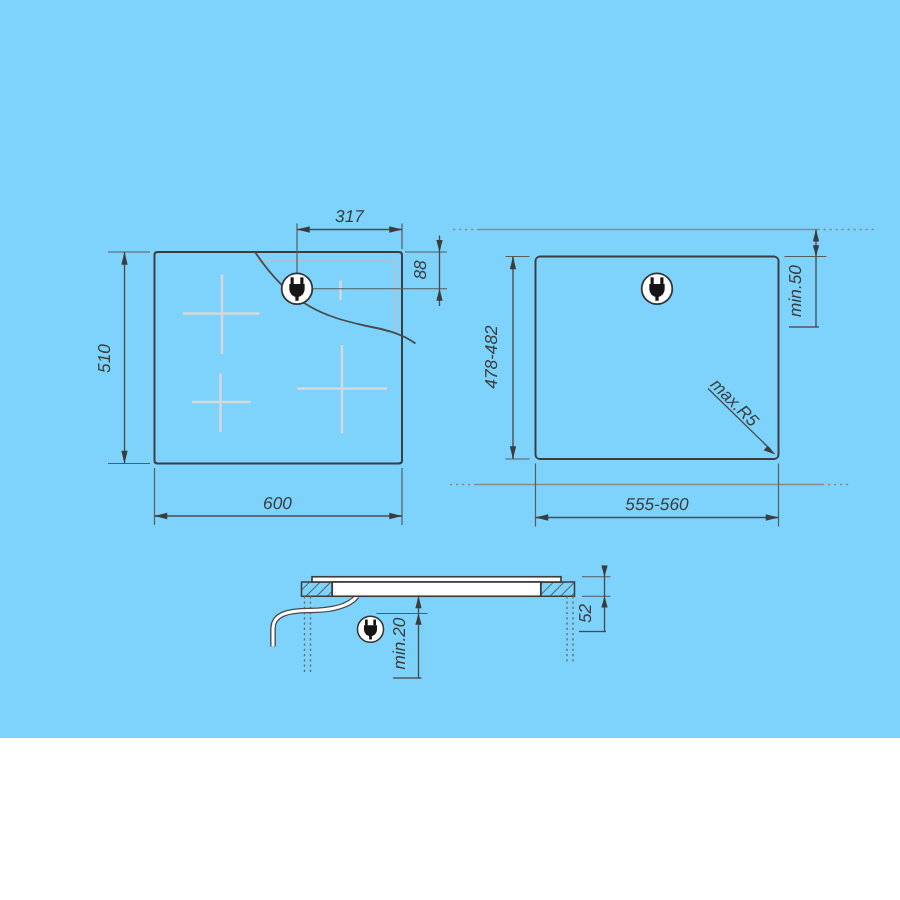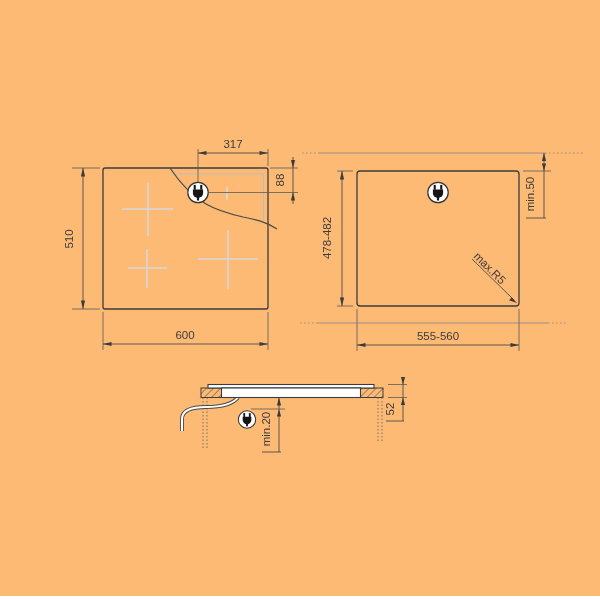--- a/index.html
+++ b/index.html
@@ -1,16 +1,16 @@
 <!DOCTYPE html>
 <html><head>
 <meta charset="utf-8">
 <style>
   html,body{margin:0;padding:0;background:#fff;}
-  .canvas{width:600px;height:596px;background:#fdba74;position:relative;overflow:hidden;}
+  .canvas{width:600px;height:492px;background:#7dd3fc;position:relative;overflow:hidden;font-style:italic;}
   svg{display:block;}
   text{font-family:"Liberation Sans","DejaVu Sans",sans-serif;font-size:11.5px;fill:#3c3c3c;}
   .dimline{stroke:#4a4a4a;stroke-width:0.9;fill:none;}
   .extline{stroke:#5a5a5a;stroke-width:0.8;fill:none;}
   .object{stroke:#3c3c3c;stroke-width:1.3;fill:none;}
   .thin{stroke:#8a8a8a;stroke-width:0.9;fill:none;}
   .lightline{stroke:#bdbdbd;stroke-width:1;fill:none;}
   .cross{stroke:#d8d8d8;stroke-width:1.6;fill:none;}
   .arrow{fill:#3c3c3c;stroke:none;}
 </style>

